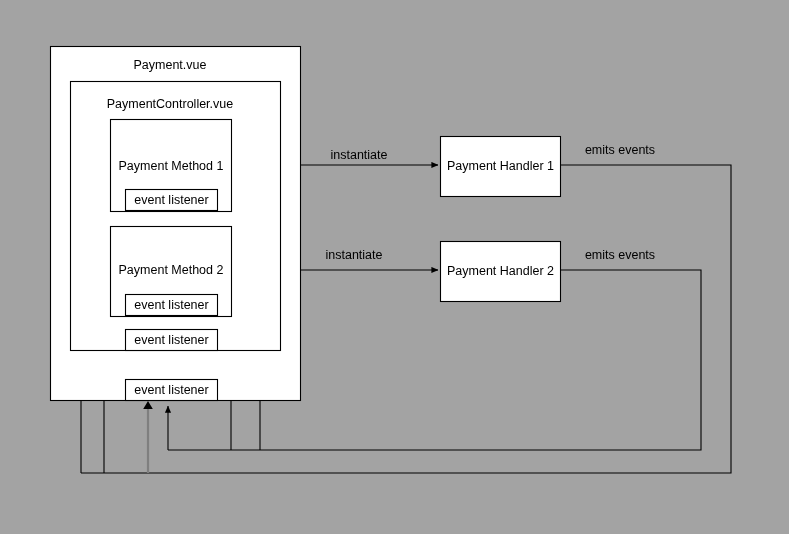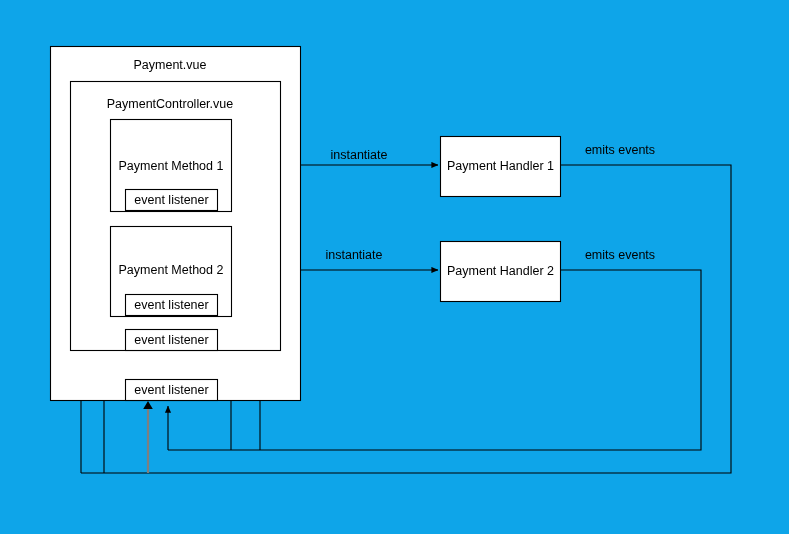--- a/index.html
+++ b/index.html
@@ -7,21 +7,21 @@
     padding: 0;
     background: #ffffff;
   }
   body {
     font-family: "Liberation Sans", sans-serif;
   }
   #canvas {
     position: relative;
     width: 789px;
     height: 534px;
-    background: #0ea5e9;
+    background: #a3a3a3;
     overflow: hidden;
   }
   svg#diagram {
     position: absolute;
     left: 0;
     top: 0;
     width: 789px;
     height: 534px;
     display: block;
   }

